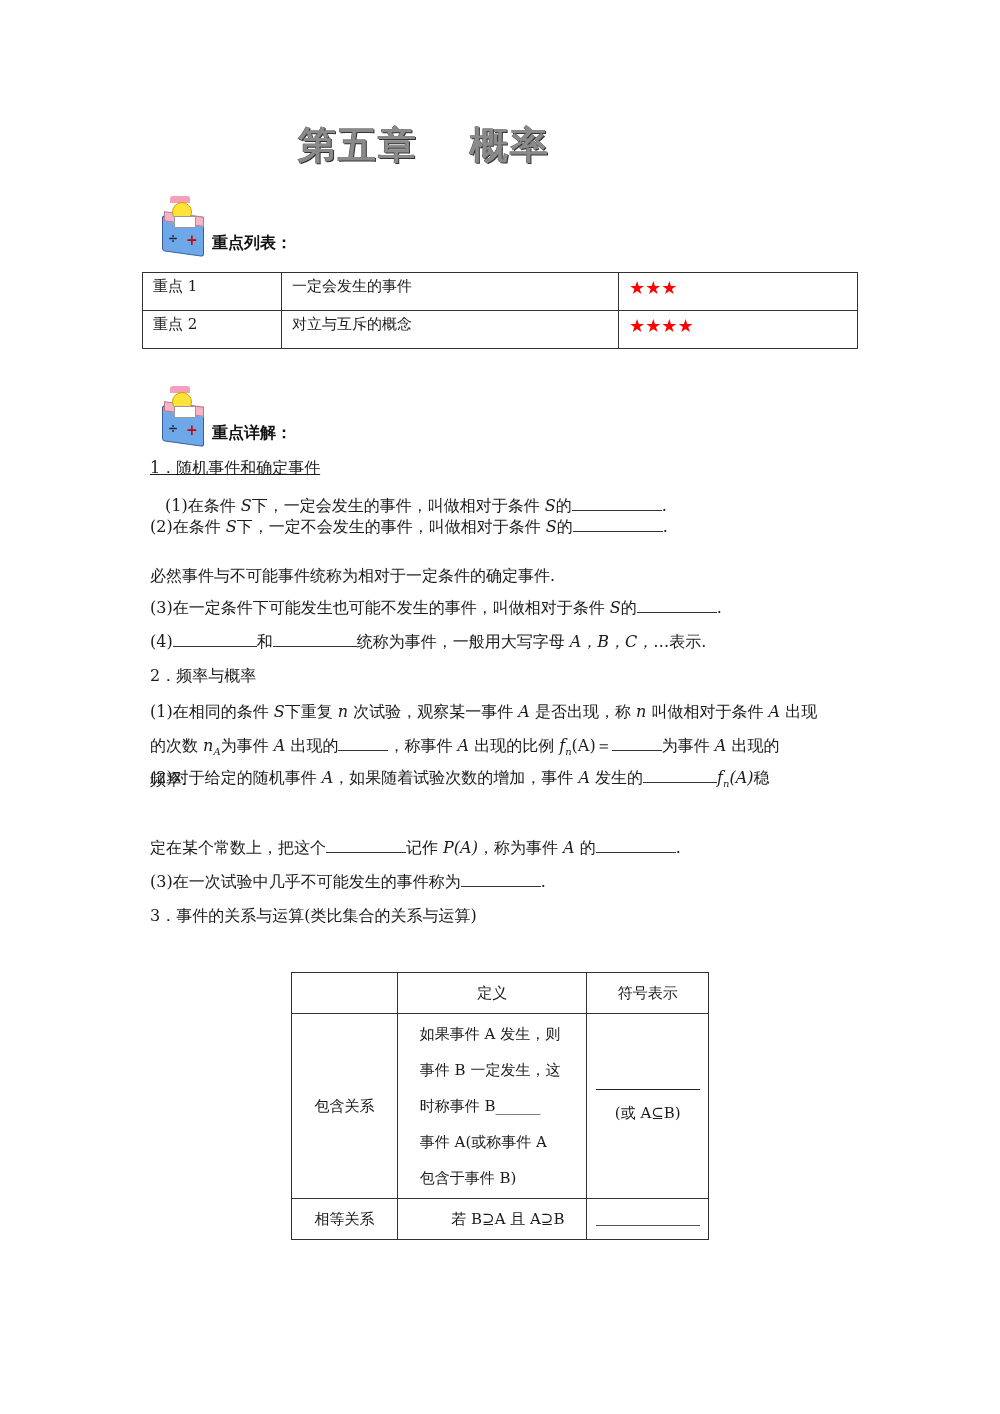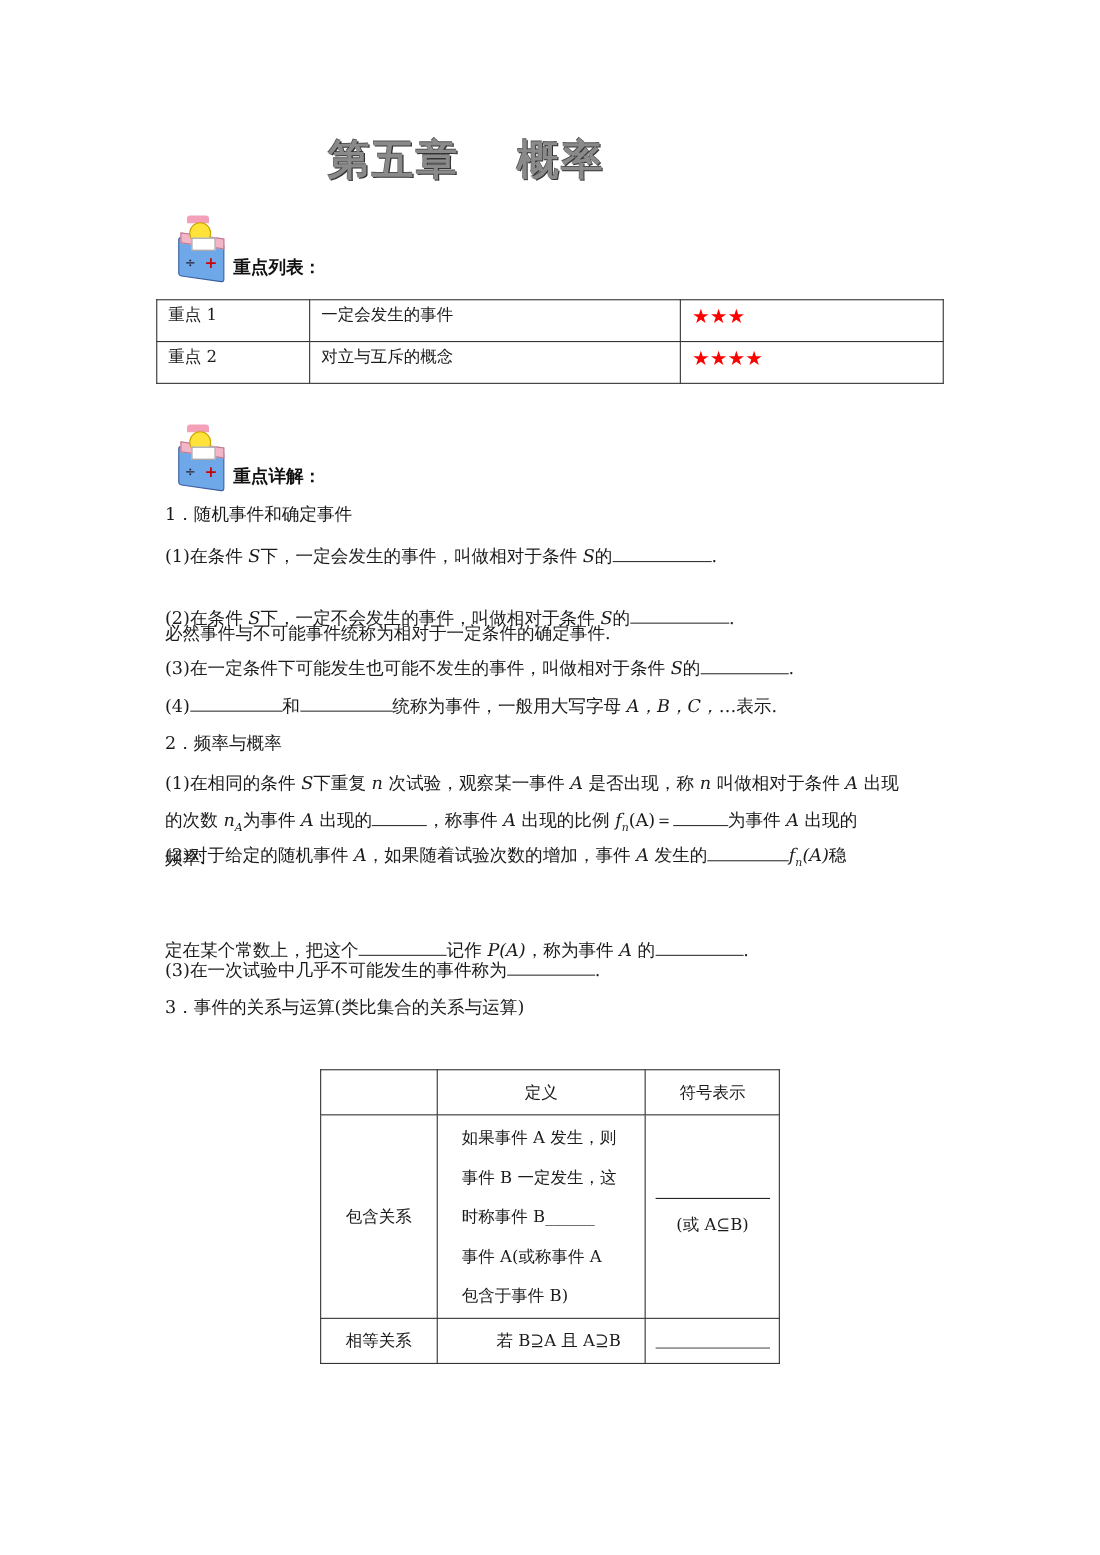--- a/index.html
+++ b/index.html
@@ -91,27 +91,27 @@
       <div class="hat"></div>
       <div class="face"></div>
       <div class="book"></div>
     <span class="minus">÷</span>
       <span class="plus">+</span>
   </div>
   <span class="section-label">重点详解：</span>
 </div>
 
 <div class="body" style="top:0;">
-  <div class="line" style="top:458px;">1．随机事件和确定事件</div>
+  <div class="line" style="top:458px;text-decoration:underline;">1．随机事件和确定事件</div>
 
-  <div class="line" style="top:496px;">
+  <div class="line" style="top:496px;margin-left:15px;">
     <span>(1)在条件 </span><i>S</i><span>下，一定会发生的事件，叫做相对于条件 </span><i>S</i><span>的</span><span class="blank" style="width:90px;"></span><span>.</span>
   </div>
 
-  <div class="line" style="top:552px;">
+  <div class="line" style="top:517px;">
     <span>(2)在条件 </span><i>S</i><span>下，一定不会发生的事件，叫做相对于条件 </span><i>S</i><span>的</span><span class="blank" style="width:90px;"></span><span>.</span>
   </div>
 
   <div class="line" style="top:566px;">必然事件与不可能事件统称为相对于一定条件的确定事件.</div>
 
   <div class="line" style="top:598px;">
     <span>(3)在一定条件下可能发生也可能不发生的事件，叫做相对于条件 </span><i>S</i><span>的</span><span class="blank" style="width:80px;"></span><span>.</span>
   </div>
 
   <div class="line" style="top:632px;">
@@ -127,21 +127,21 @@
   <div class="line" style="top:736px;">
     <span>的次数 </span><i>n</i><sub><i>A</i></sub><span>为事件 </span><i>A</i><span> 出现的</span><span class="blank" style="width:50px;"></span><span>，称事件 </span><i>A</i><span> 出现的比例 </span><i>f</i><sub><i>n</i></sub><span>(A)＝</span><span class="blank" style="width:50px;"></span><span>为事件 </span><i>A</i><span> 出现的</span>
   </div>
 
   <div class="line" style="top:770px;">频率.</div>
 
   <div class="line" style="top:768px;">
     <span>(2)对于给定的随机事件 </span><i>A</i><span>，如果随着试验次数的增加，事件 </span><i>A</i><span> 发生的</span><span class="blank" style="width:74px;"></span><i>f</i><sub><i>n</i></sub><i>(A)</i><span>稳</span>
   </div>
 
-  <div class="line" style="top:838px;margin-top:16px;">
+  <div class="line" style="top:838px;">
     <span>定在某个常数上，把这个</span><span class="blank" style="width:80px;"></span><span>记作 </span><i>P(A)</i><span>，称为事件 </span><i>A</i><span> 的</span><span class="blank" style="width:80px;"></span><span>.</span>
   </div>
 
   <div class="line" style="top:872px;">
     <span>(3)在一次试验中几乎不可能发生的事件称为</span><span class="blank" style="width:80px;"></span><span>.</span>
   </div>
 
   <div class="line" style="top:906px;">3．事件的关系与运算(类比集合的关系与运算)</div>
 </div>
 

